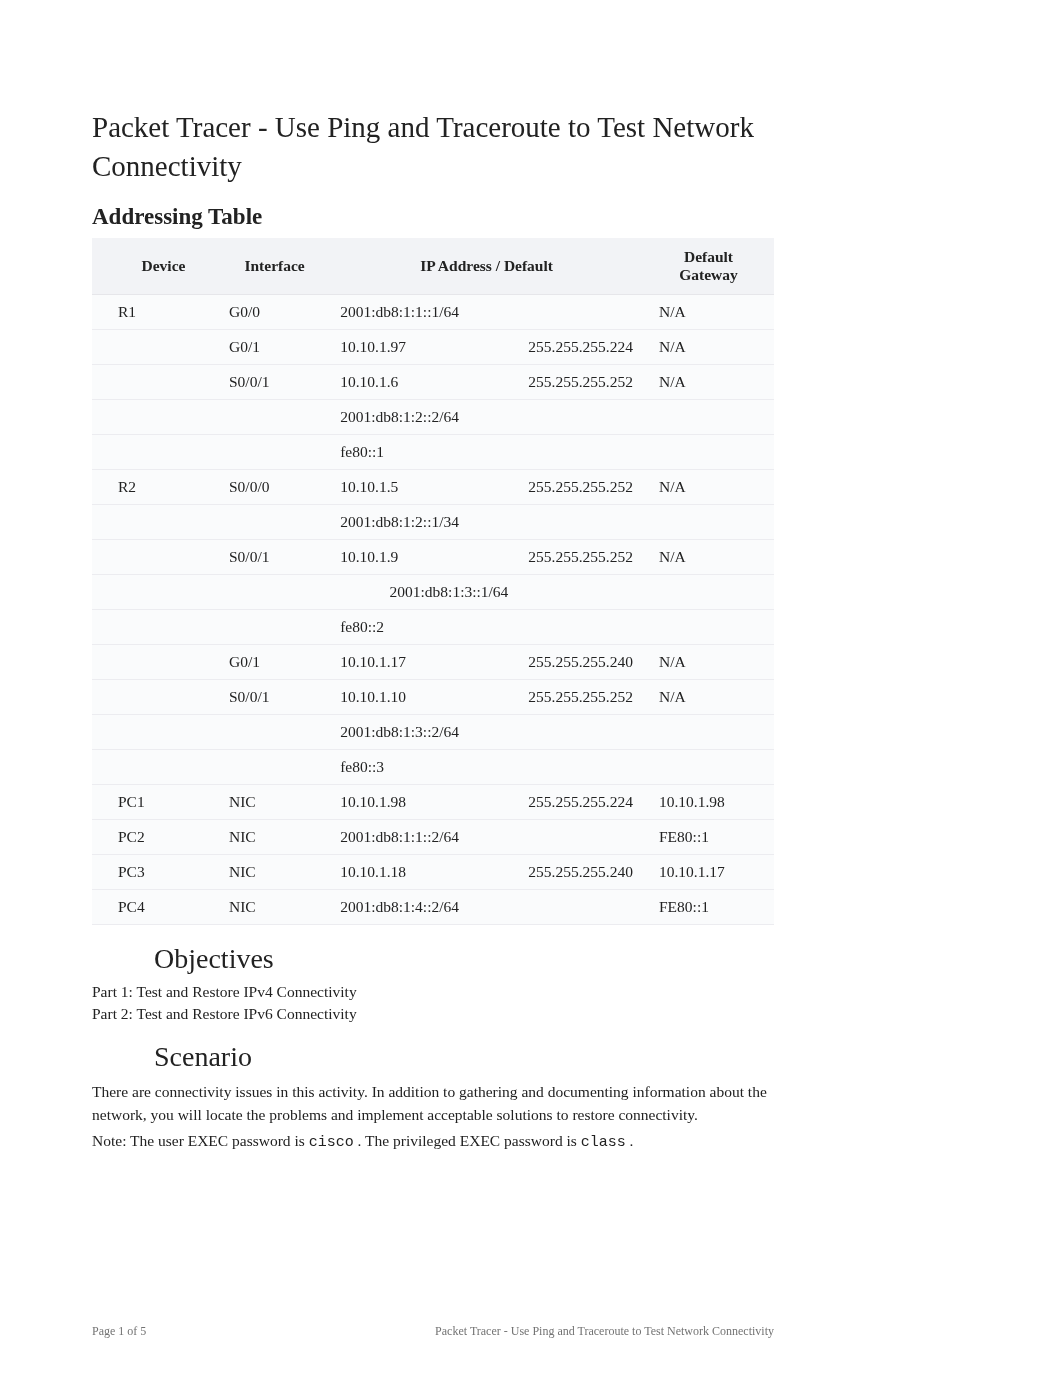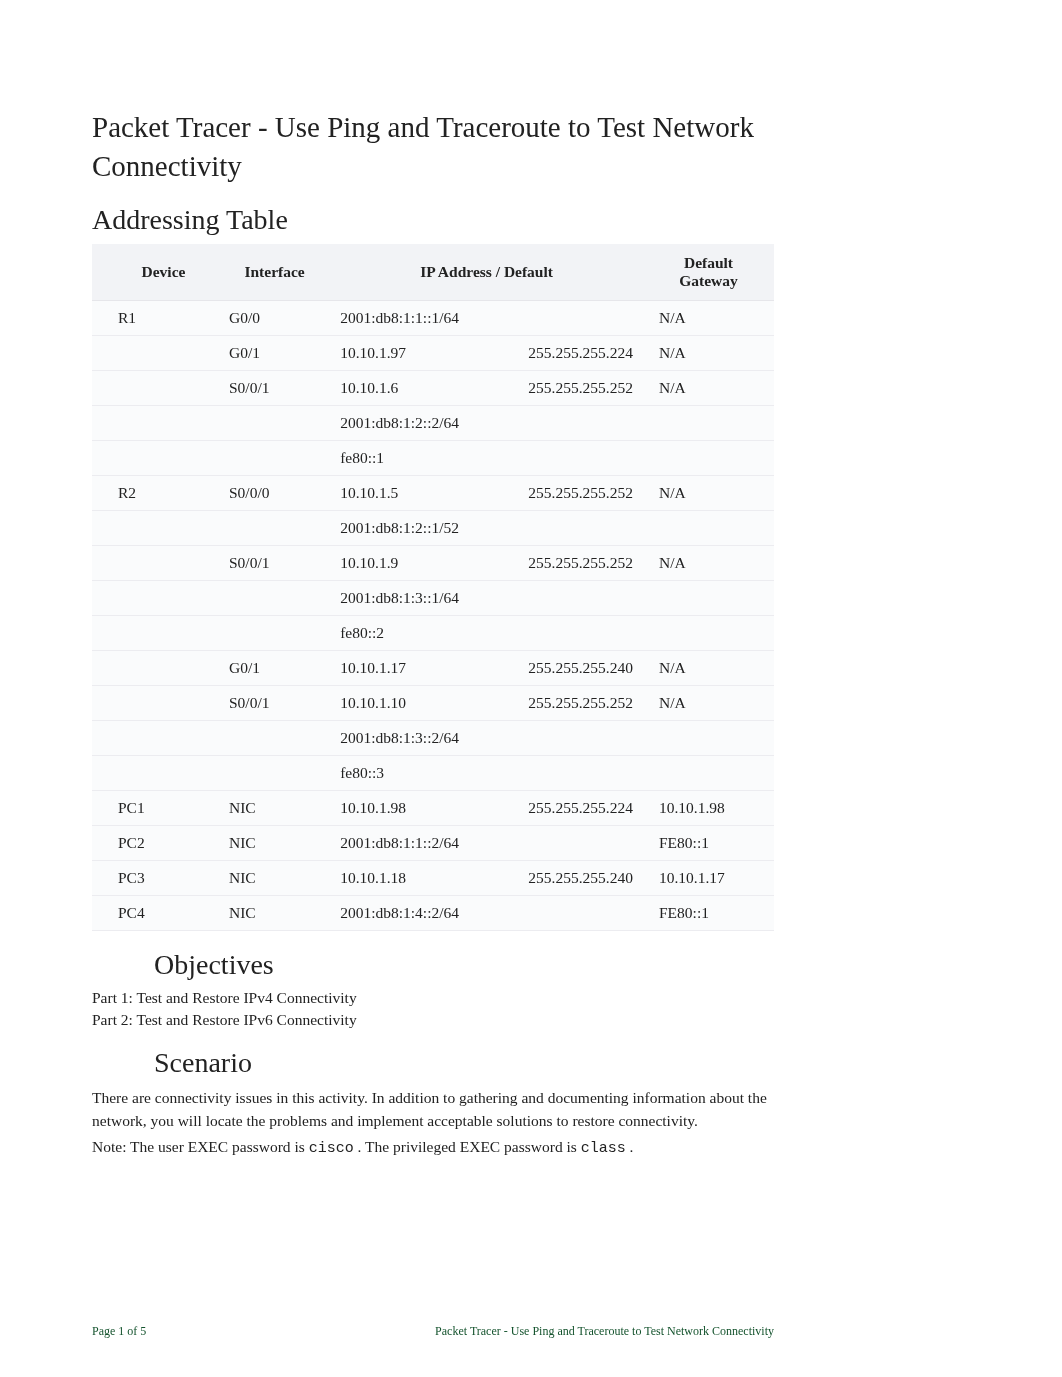--- a/index.html
+++ b/index.html
@@ -15,22 +15,22 @@
     box-sizing: border-box;
     position: relative;
   }
   h1.title {
     font-size: 29px;
     font-weight: 400;
     margin: 0 0 4px 0;
     line-height: 1.35;
   }
   h2.subtitle {
-    font-size: 28px;
-    font-weight: 400;
+    font-size: 23px;
+    font-weight: 700;
     margin: 18px 0 8px 0;
   }
   h3.section-h {
     font-size: 28px;
     font-weight: 400;
     margin: 18px 0 8px 62px;
   }
   .objectives-list {
     margin: 6px 0 2px 0;
   }
@@ -79,21 +79,21 @@
   .addr-table th.ip-h     { }
   .addr-table th.gw-h     { width: 160px; }
   .footer {
     position: absolute;
     bottom: 38px;
     left: 92px;
     right: 92px;
     display: flex;
     justify-content: space-between;
     font-size: 12px;
-    color: #14532d;
+    color: #737373;
   }
 </style>
 </head>
 <body>
 
 <div class="page">
 
   <h1 class="title">
     <span>Packet Tracer - Use Ping and Traceroute to Test Network</span><br>
     <span>Connectivity</span>
@@ -150,35 +150,35 @@
         <tr>
           <td class="device">R2</td>
           <td>S0/0/0</td>
           <td style="width: 230px;">10.10.1.5</td>
           <td>255.255.255.252</td>
           <td class="gw">N/A</td>
         </tr>
         <tr>
           <td class="device"></td>
           <td></td>
-          <td style="width: 230px;">2001:db8:1:2::1/52</td>
+          <td style="width: 230px;">2001:db8:1:2::1/34</td>
           <td></td>
           <td class="gw"></td>
         </tr>
         <tr>
           <td class="device"></td>
           <td>S0/0/1</td>
           <td style="width: 230px;">10.10.1.9</td>
           <td>255.255.255.252</td>
           <td class="gw">N/A</td>
         </tr>
         <tr>
           <td class="device"></td>
           <td></td>
-          <td style="width: 230px;">2001:db8:1:3::1/64</td>
+          <td style="width: 230px; text-align: right;">2001:db8:1:3::1/64</td>
           <td></td>
           <td class="gw"></td>
         </tr>
         <tr>
           <td class="device"></td>
           <td></td>
           <td style="width: 230px;">fe80::2</td>
           <td></td>
           <td class="gw"></td>
         </tr>

